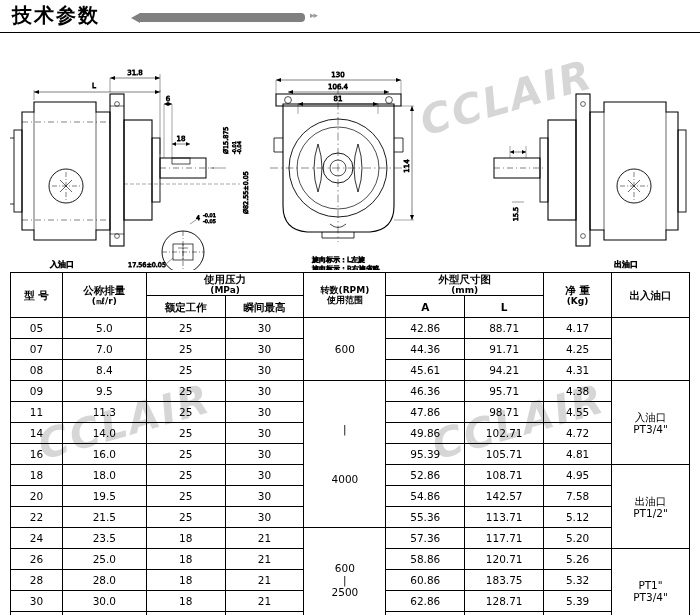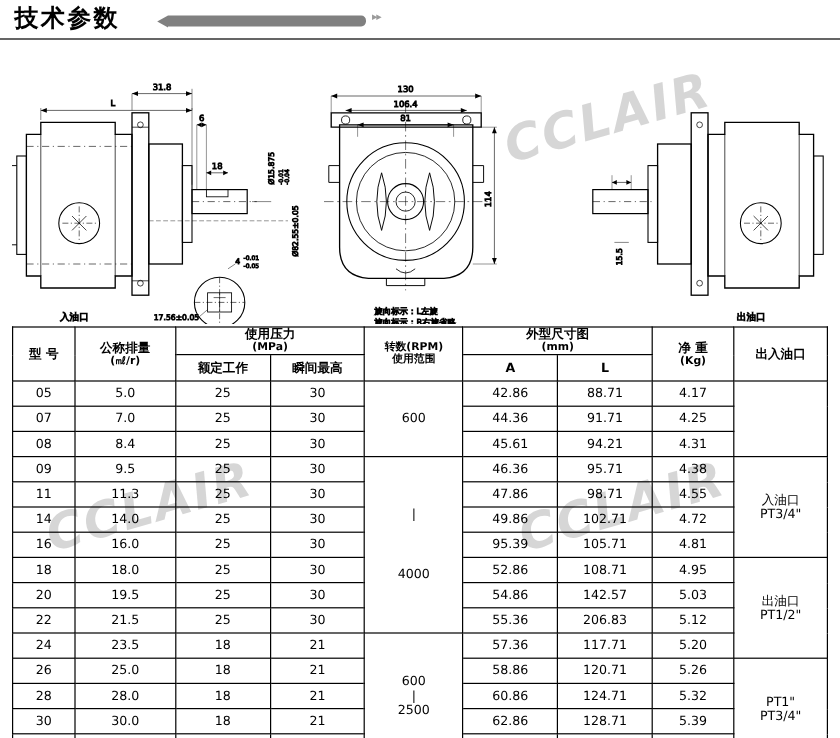--- a/index.html
+++ b/index.html
@@ -400,30 +400,30 @@
           </td>
         </tr>
 
         <tr>
           <td>20</td>
           <td>19.5</td>
           <td>25</td>
           <td>30</td>
           <td>54.86</td>
           <td>142.57</td>
-          <td>5.03</td>
+          <td>7.58</td>
         </tr>
 
         <tr>
           <td>22</td>
           <td>21.5</td>
           <td>25</td>
           <td>30</td>
           <td>55.36</td>
-          <td>206.83</td>
+          <td>113.71</td>
           <td>5.12</td>
         </tr>
 
         <tr>
           <td>24</td>
           <td>23.5</td>
           <td>18</td>
           <td>21</td>
           <td rowspan="5">
             <div>600</div>
@@ -448,21 +448,21 @@
             <div>PT3/4"</div>
           </td>
         </tr>
 
         <tr>
           <td>28</td>
           <td>28.0</td>
           <td>18</td>
           <td>21</td>
           <td>60.86</td>
-          <td>124.71</td>
+          <td>183.75</td>
           <td>5.32</td>
         </tr>
 
         <tr>
           <td>30</td>
           <td>30.0</td>
           <td>18</td>
           <td>21</td>
           <td>62.86</td>
           <td>128.71</td>

